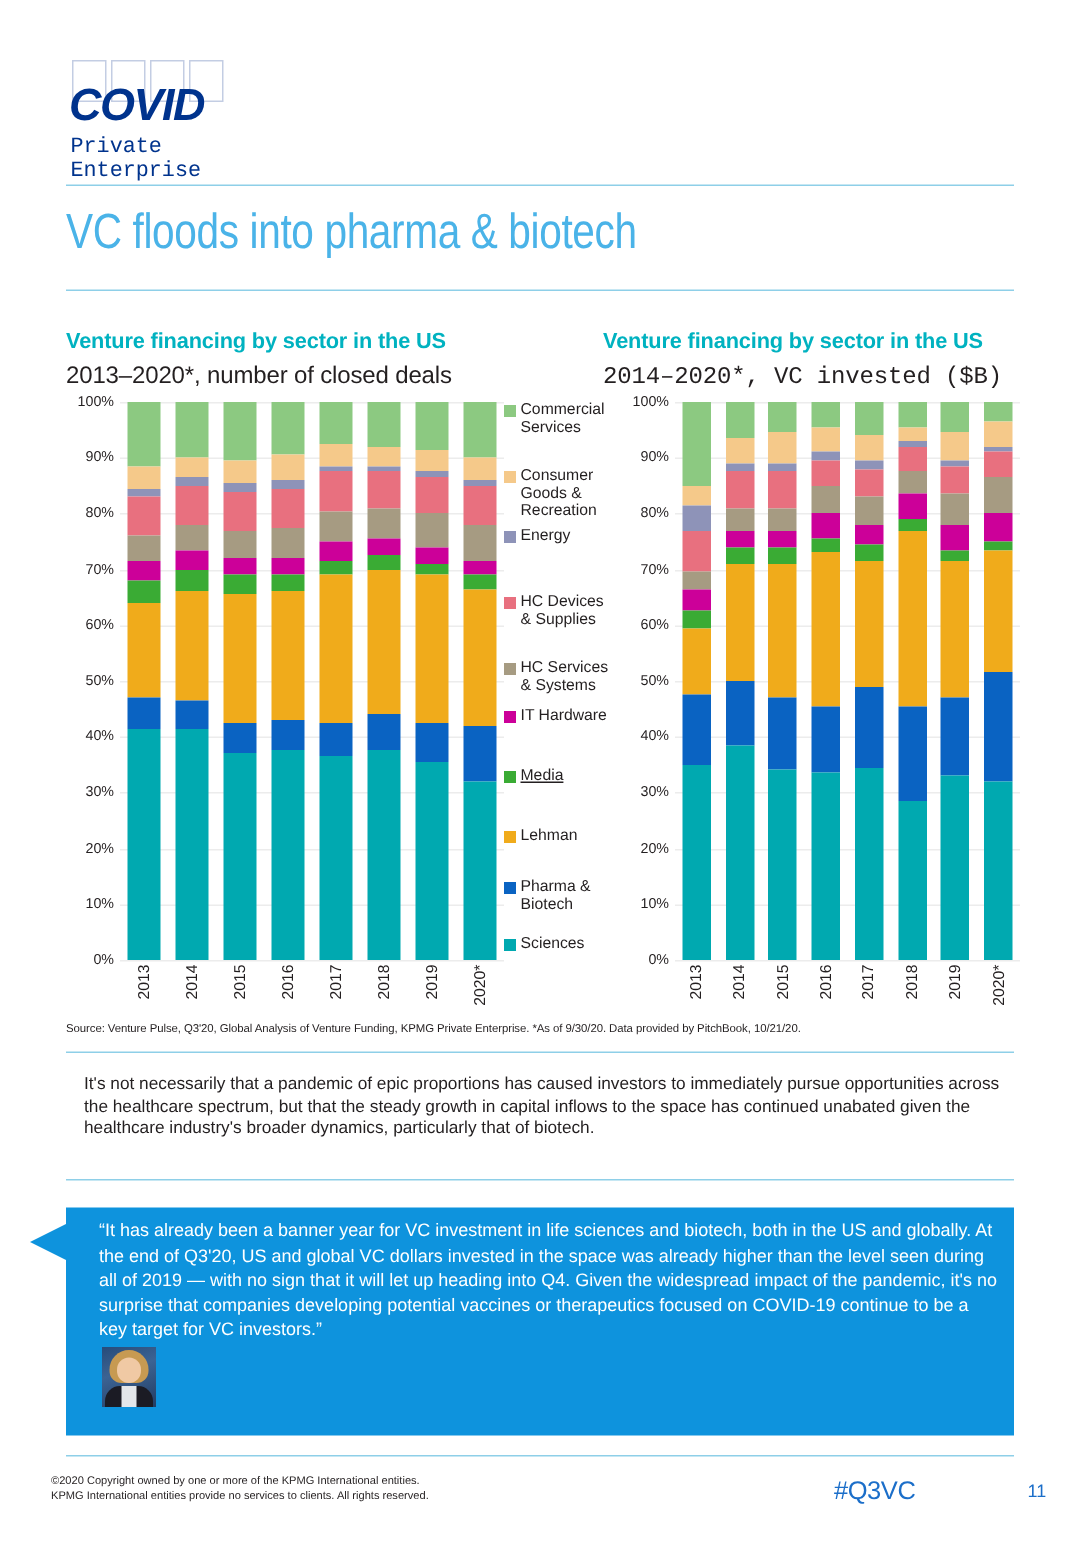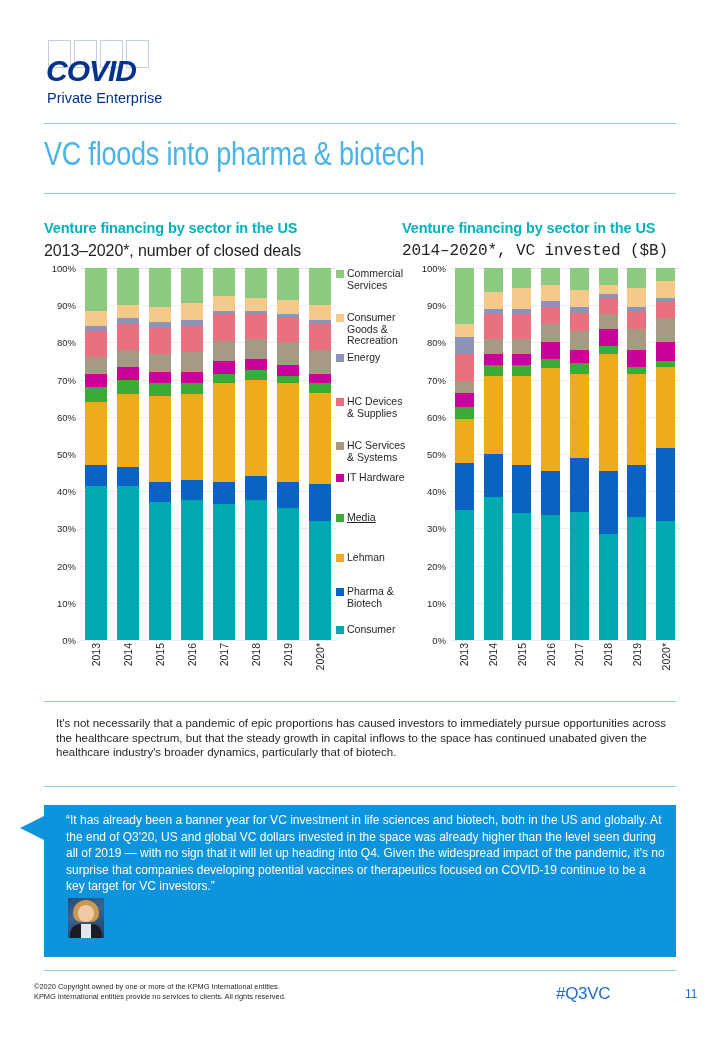--- a/index.html
+++ b/index.html
@@ -10,21 +10,21 @@
   }
   .page{position:absolute;inset:0;}
 
   
   .logo-block{position:absolute;left:44px;top:40px;width:140px;height:70px;}
   .logo-boxes{position:absolute;left:4px;top:0;display:flex;gap:3px;}
   .logo-boxes i{display:block;width:21px;height:26px;border:1.4px solid #c3cde3;background:#fff;}
   .logo-kpmg{position:absolute;left:2px;top:14px;font-size:30px;font-weight:bold;font-style:italic;
     color:#00338d;letter-spacing:-1px;font-family:"Liberation Sans",sans-serif;}
   .logo-sub{position:absolute;left:3px;top:50px;font-size:14.5px;color:#00338d;
-    font-family:Liberation Sans, sans-serif;}
+    font-family:Liberation Mono, monospace;}
   .hr-top{position:absolute;left:44px;top:123px;width:632px;height:1px;background:#8ecfe8;}
 
   
   .page-title{position:absolute;left:44px;top:135px;font-size:33px;color:#4ab3e8;
     font-weight:300;letter-spacing:-0.3px;white-space:nowrap;
     transform:scaleX(0.82);transform-origin:left center;}
   .hr-title{position:absolute;left:44px;top:193px;width:632px;height:1px;background:#8ecfe8;}
 
   
   .ch-title{position:absolute;font-size:14.5px;font-weight:bold;color:#00b2c0;letter-spacing:-0.1px;}
@@ -316,21 +316,21 @@
       <div class="lg-item" style="top: 286px;">
         <span class="lg-sw" style="background: rgb(240, 171, 27);"></span>
         <span class="lg-tx">Lehman</span>
       </div>
       <div class="lg-item" style="top: 320px;">
         <span class="lg-sw" style="background: rgb(10, 99, 194);"></span>
         <span class="lg-tx">Pharma &amp; Biotech</span>
       </div>
       <div class="lg-item" style="top: 358px;">
         <span class="lg-sw" style="background: rgb(0, 169, 176);"></span>
-        <span class="lg-tx">Consumer</span>
+        <span class="lg-tx">Sciences</span>
       </div>
     </div>
 
   <div class="chart" id="chartR">
     <div class="yaxis">
         <div class="tick" style="top: 0%;">100%</div>
         <div class="tick" style="top: 10%;">90%</div>
         <div class="tick" style="top: 20%;">80%</div>
         <div class="tick" style="top: 30%;">70%</div>
         <div class="tick" style="top: 40%;">60%</div>
@@ -491,20 +491,21 @@
         </div>
         <div class="xslot">
           <div class="xlab">2019</div>
         </div>
         <div class="xslot">
           <div class="xlab">2020*</div>
         </div>
       </div>
   </div>
 
+  <div class="source">Source: Venture Pulse, Q3'20, Global Analysis of Venture Funding, KPMG Private Enterprise. *As of 9/30/20. Data provided by PitchBook, 10/21/20.</div>
   <div class="hr-src"></div>
 
   <div class="body-par">It's not necessarily that a pandemic of epic proportions has caused investors to immediately pursue opportunities across the healthcare spectrum, but that the steady growth in capital inflows to the space has continued unabated given the healthcare industry's broader dynamics, particularly that of biotech.</div>
   <div class="hr-body"></div>
 
   <div class="quote-tail"></div>
   <div class="quote-box"></div>
   <div class="quote-text">“It has already been a banner year for VC investment in life sciences and biotech, both in the US and globally. At the end of Q3'20, US and global VC dollars invested in the space was already higher than the level seen during all of 2019 — with no sign that it will let up heading into Q4. Given the widespread impact of the pandemic, it's no surprise that companies developing potential vaccines or therapeutics focused on COVID-19 continue to be a key target for VC investors.”</div>
   <div class="avatar">
     <div class="av-hair"></div>

